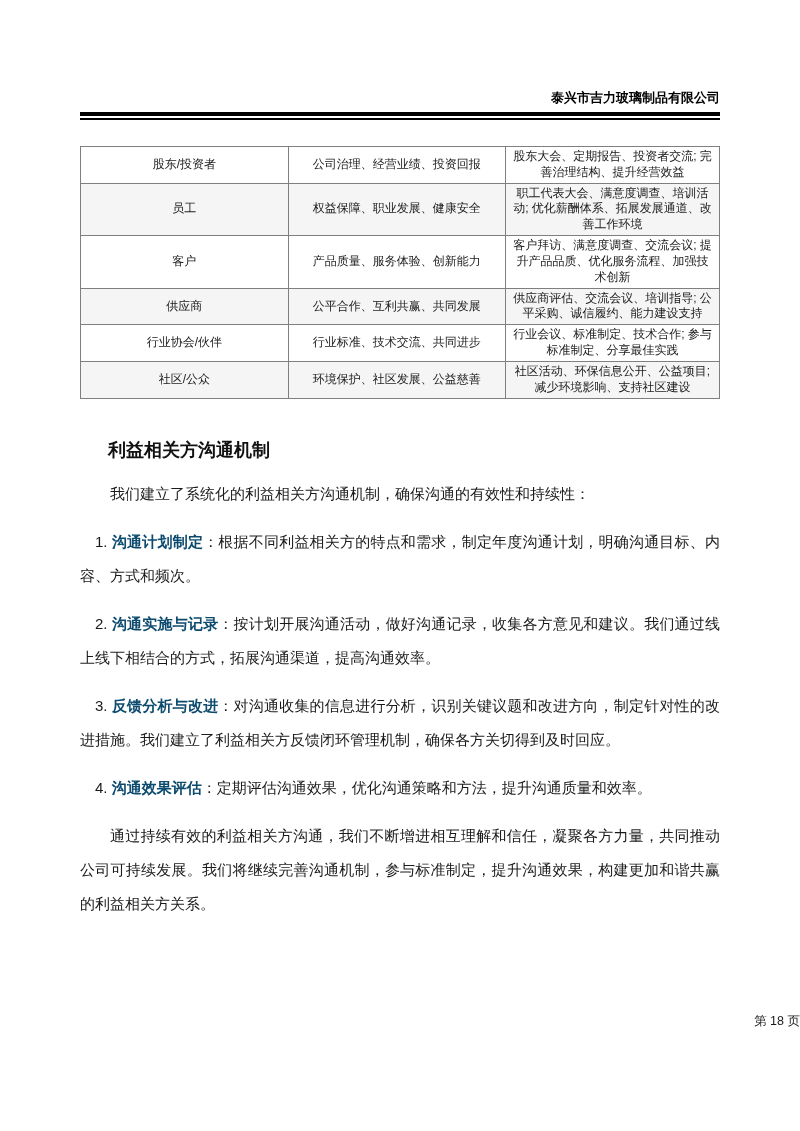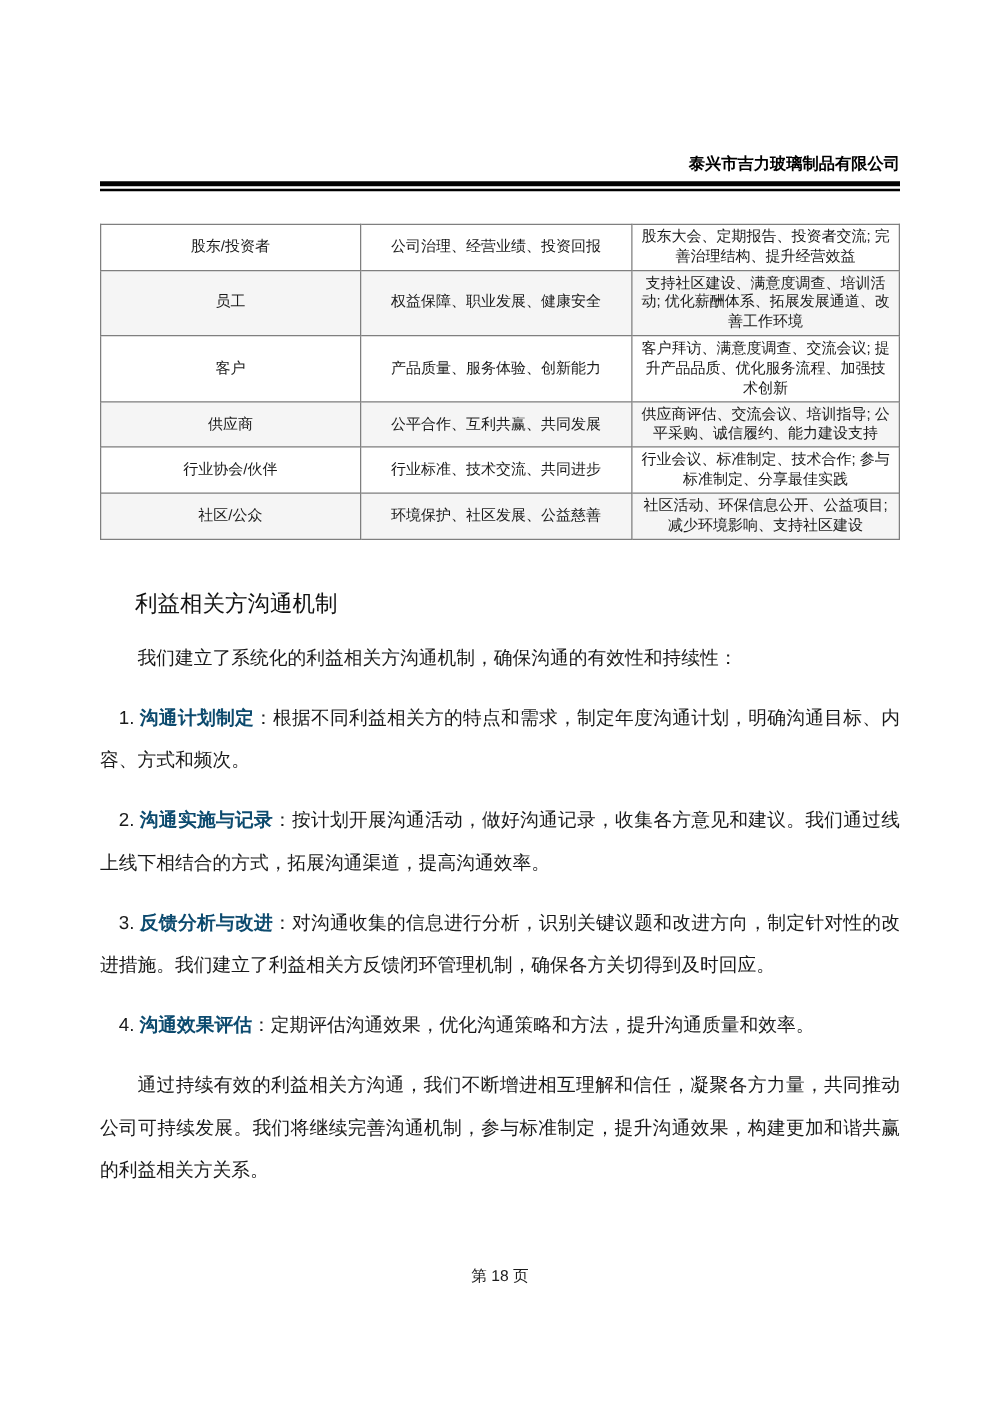--- a/index.html
+++ b/index.html
@@ -7,21 +7,20 @@
     width: 800px;
     height: 1131px;
     background: #ffffff;
     position: relative;
     font-family: "Liberation Sans", "DejaVu Sans", sans-serif;
     color: #1a1a1a;
     overflow: hidden;
   }
   .page {
     padding: 90px 80px 0 80px;
-    margin-top: 33px;
   }
   
   .company-name {
     text-align: right;
     font-weight: bold;
     font-size: 13px;
     line-height: 16px;
     color: #000;
   }
   .header-rule {
@@ -44,42 +43,42 @@
     text-align: center;
     vertical-align: middle;
     padding: 2px 5px;
     color: #1a1a1a;
     word-break: break-all;
   }
   table.stakeholder tr:nth-child(even) td { background: #f5f5f5; }
   
   h2.section-title {
     font-size: 18px;
-    font-weight: normal;
+    font-weight: bold;
     color: #111;
     margin: 40px 0 0 28px;
     line-height: 1.3;
   }
   p.body-par {
     font-size: 15px;
     line-height: 34px;
     margin: 0;
     text-align: justify;
   }
   p.intro   { margin-top: 15px; text-indent: 30px; }
   p.item    { margin-top: 14px; text-indent: 15px; }
   p.closing { margin-top: 14px; text-indent: 30px; }
   p.item b, p.item strong { color: #0c4a6e; }
   
   .page-footer {
     position: absolute;
     top: 1013px;
     left: 0;
     width: 100%;
-    text-align: center;
+    text-align: right;
     font-size: 12.5px;
     color: #1a1a1a;
   }
 </style>
 </head>
 <body>
 
 <div class="page">
 
   <div>
@@ -95,21 +94,21 @@
     </colgroup>
     <tbody>
       <tr>
         <td>股东/投资者</td>
         <td>公司治理、经营业绩、投资回报</td>
         <td>股东大会、定期报告、投资者交流; 完善治理结构、提升经营效益</td>
       </tr>
       <tr>
         <td>员工</td>
         <td>权益保障、职业发展、健康安全</td>
-        <td>支持社区建设、满意度调查、培训活动; 优化薪酬体系、拓展发展通道、改善工作环境</td>
+        <td>职工代表大会、满意度调查、培训活动; 优化薪酬体系、拓展发展通道、改善工作环境</td>
       </tr>
       <tr>
         <td>客户</td>
         <td>产品质量、服务体验、创新能力</td>
         <td>客户拜访、满意度调查、交流会议; 提升产品品质、优化服务流程、加强技术创新</td>
       </tr>
       <tr>
         <td>供应商</td>
         <td>公平合作、互利共赢、共同发展</td>
         <td>供应商评估、交流会议、培训指导; 公平采购、诚信履约、能力建设支持</td>

